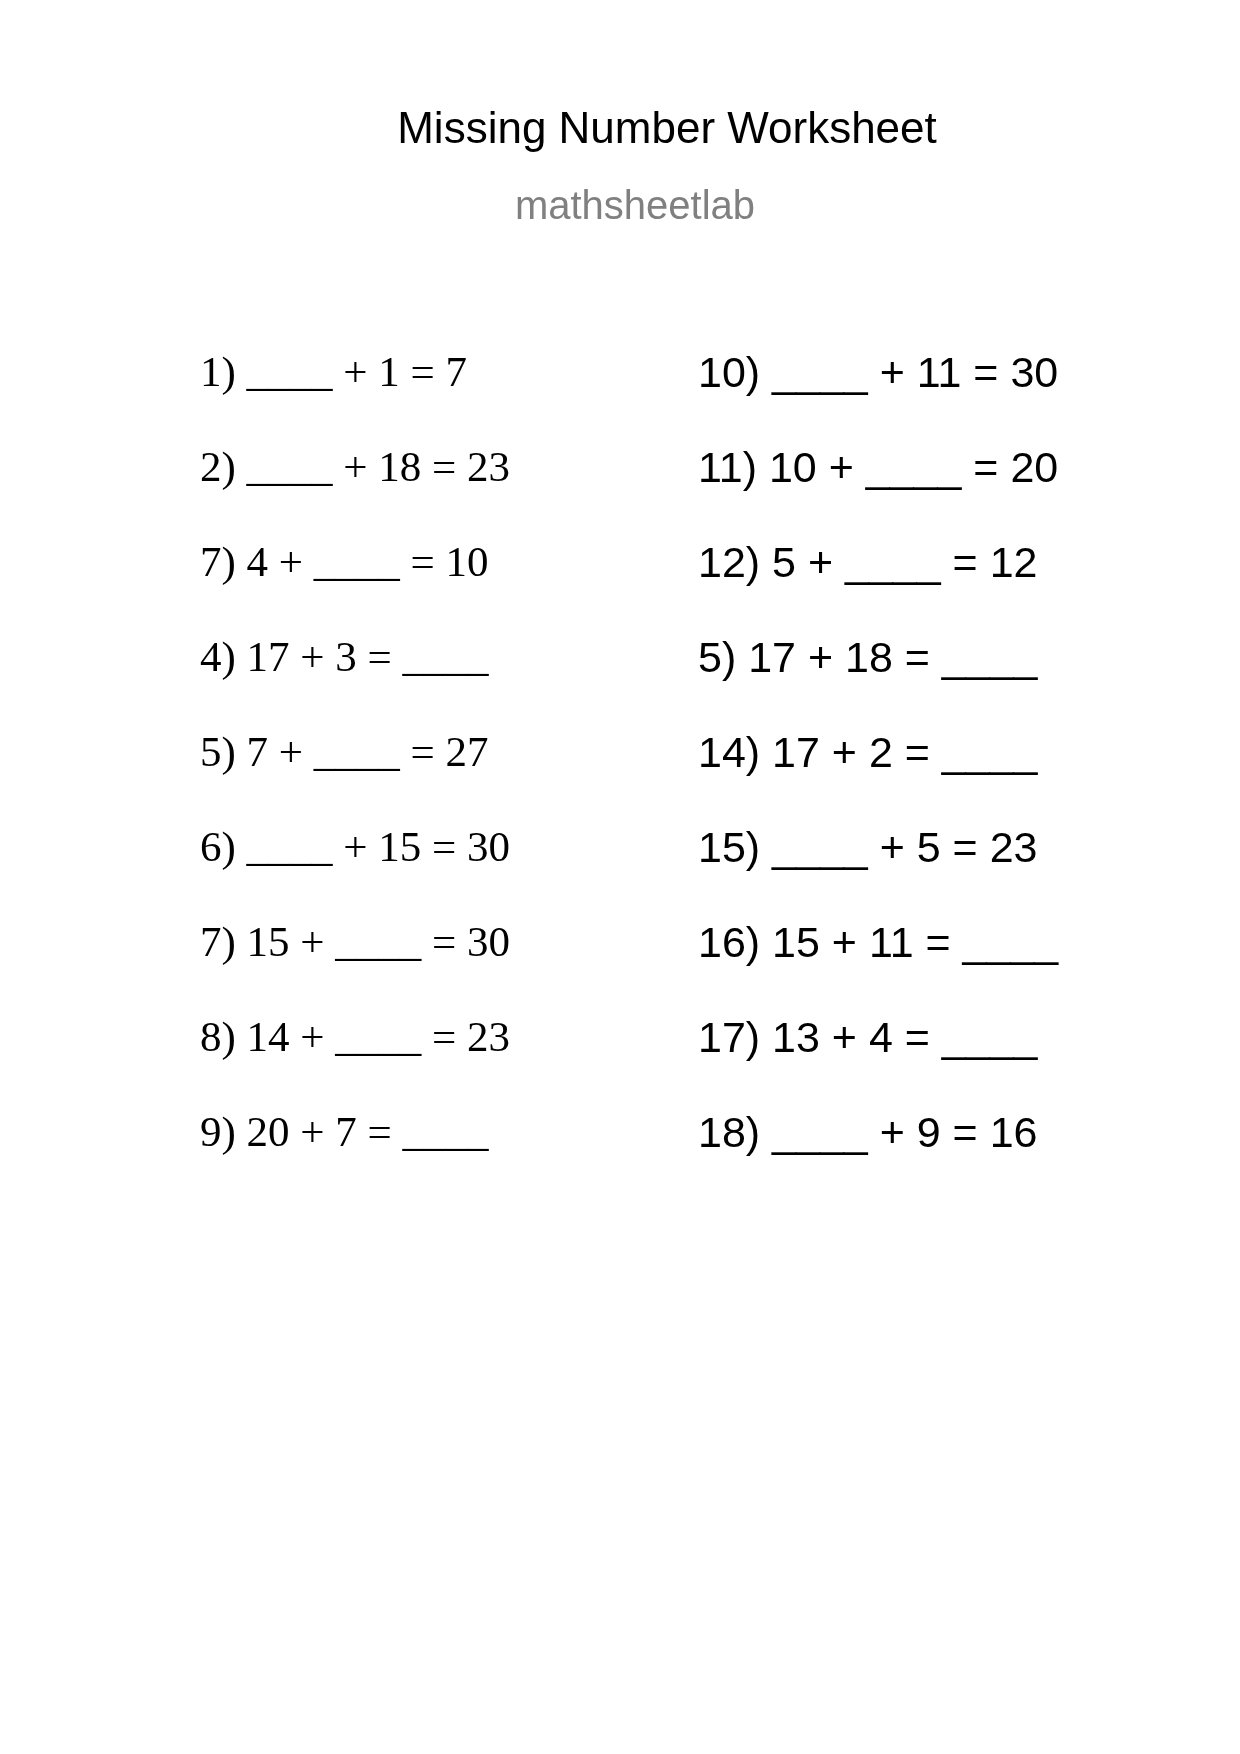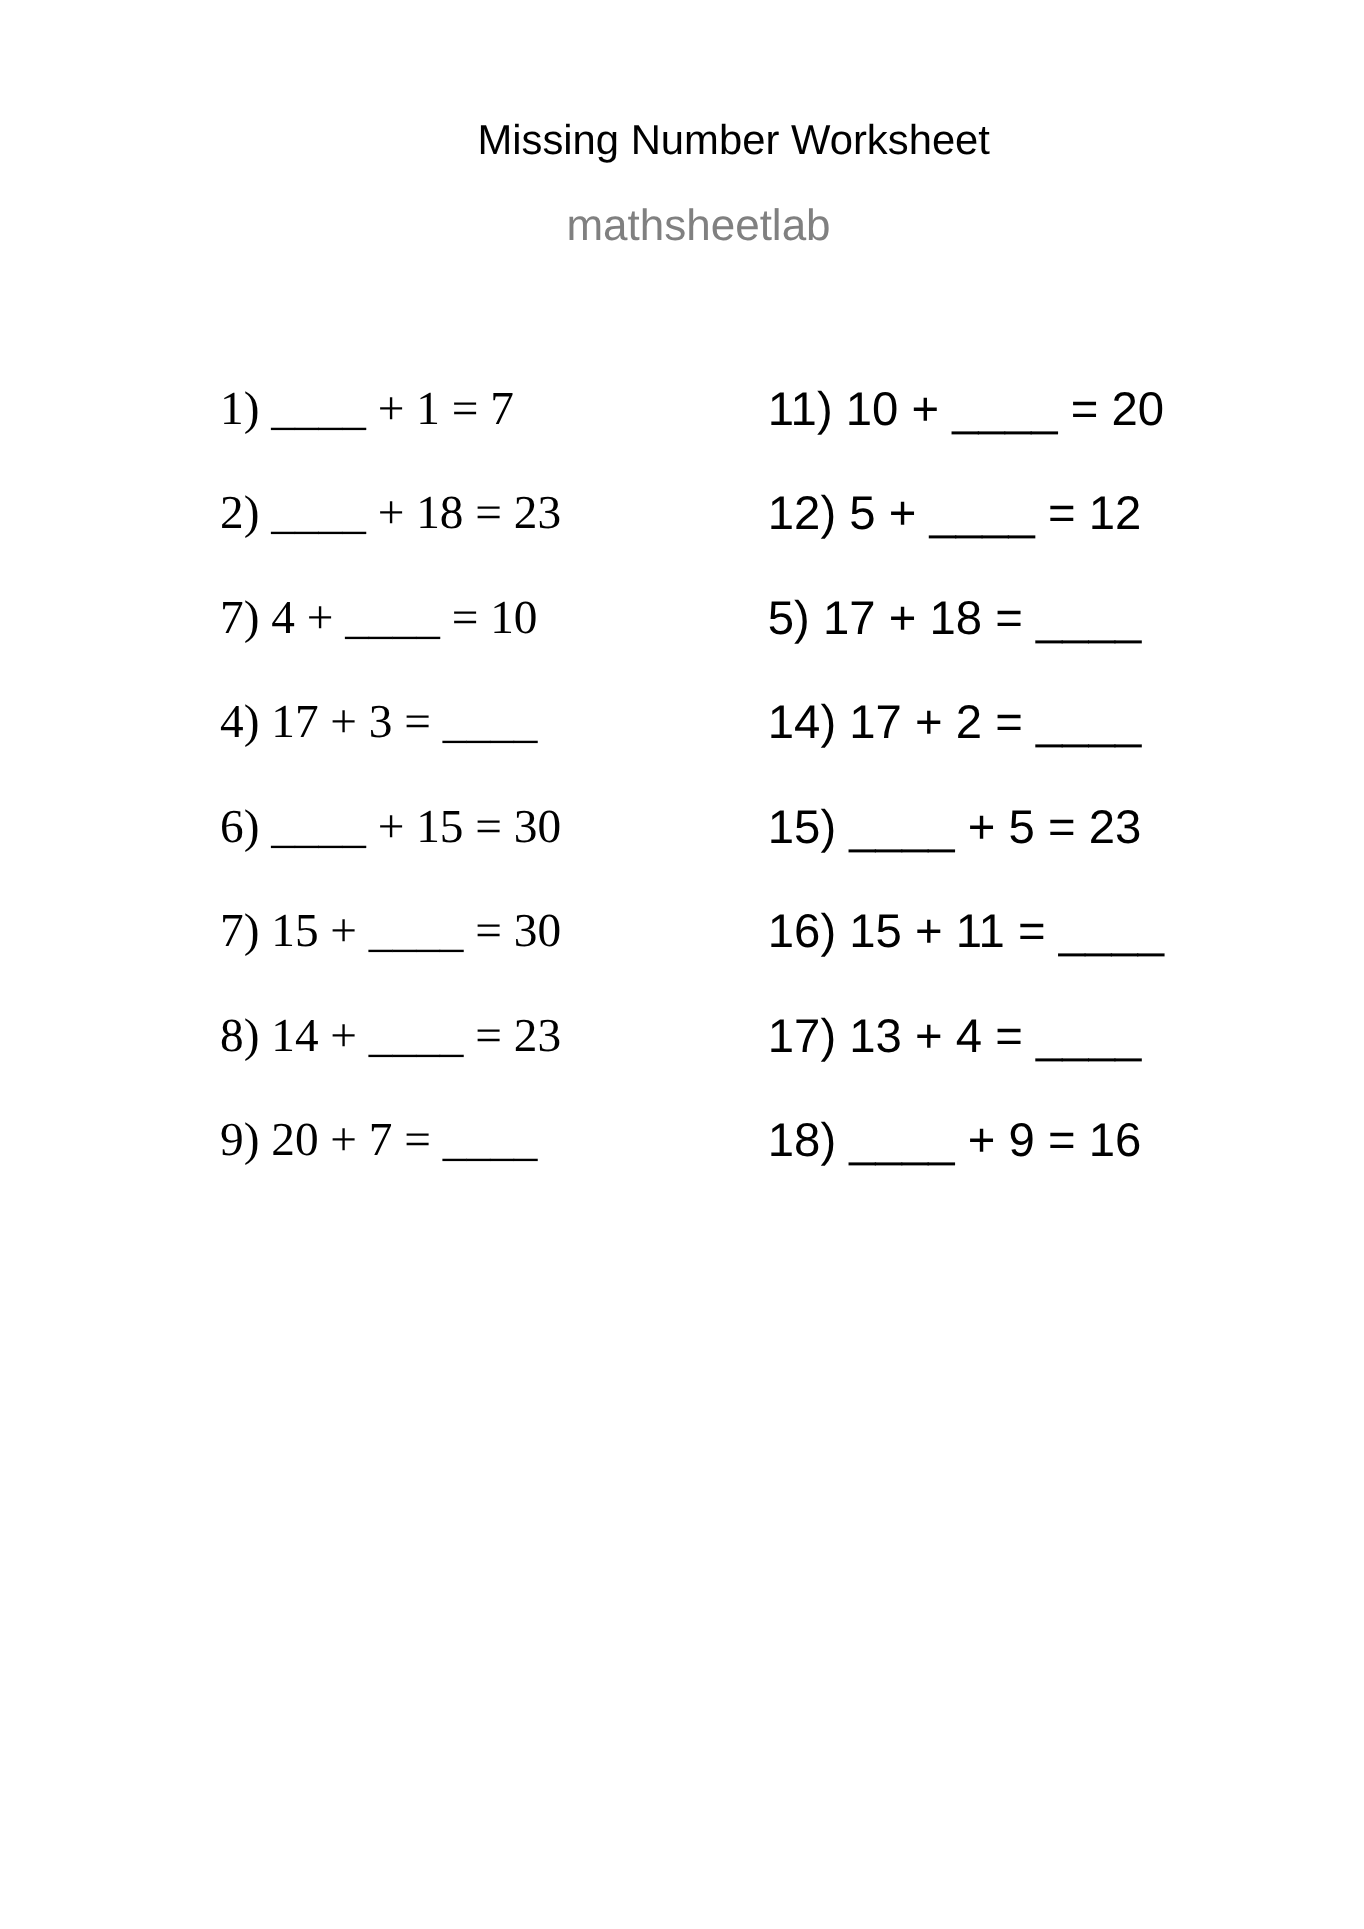--- a/index.html
+++ b/index.html
@@ -14,21 +14,21 @@
       overflow: hidden;
       font-family: "Liberation Sans", sans-serif;
       color: #000000;
     }
     .title {
       position: absolute;
       left: 0;
       width: 1240px;
       top: 96px;
       text-align: center;
-      font-size: 38px;
+      font-size: 44px;
       line-height: 64px;
       padding-left: 94px;
       box-sizing: border-box;
       white-space: nowrap;
     }
     .subtitle {
       position: absolute;
       left: 0;
       width: 1240px;
       top: 182px;
@@ -58,27 +58,29 @@
 
 <div>
   <div class="title">Missing Number Worksheet</div>
   <div class="subtitle">mathsheetlab</div>
 
   <div class="col col-left">
     <div class="problem">1) ____ + 1 = 7</div>
     <div class="problem">2) ____ + 18 = 23</div>
     <div class="problem">7) 4 + ____ = 10</div>
     <div class="problem">4) 17 + 3 = ____</div>
+    <div class="problem">5) 7 + ____ = 27</div>
     <div class="problem">6) ____ + 15 = 30</div>
     <div class="problem">7) 15 + ____ = 30</div>
     <div class="problem">8) 14 + ____ = 23</div>
     <div class="problem">9) 20 + 7 = ____</div>
   </div>
 
   <div class="col col-right">
+    <div class="problem">10) ____ + 11 = 30</div>
     <div class="problem">11) 10 + ____ = 20</div>
     <div class="problem">12) 5 + ____ = 12</div>
     <div class="problem">5) 17 + 18 = ____</div>
     <div class="problem">14) 17 + 2 = ____</div>
     <div class="problem">15) ____ + 5 = 23</div>
     <div class="problem">16) 15 + 11 = ____</div>
     <div class="problem">17) 13 + 4 = ____</div>
     <div class="problem">18) ____ + 9 = 16</div>
   </div>
 </div>

